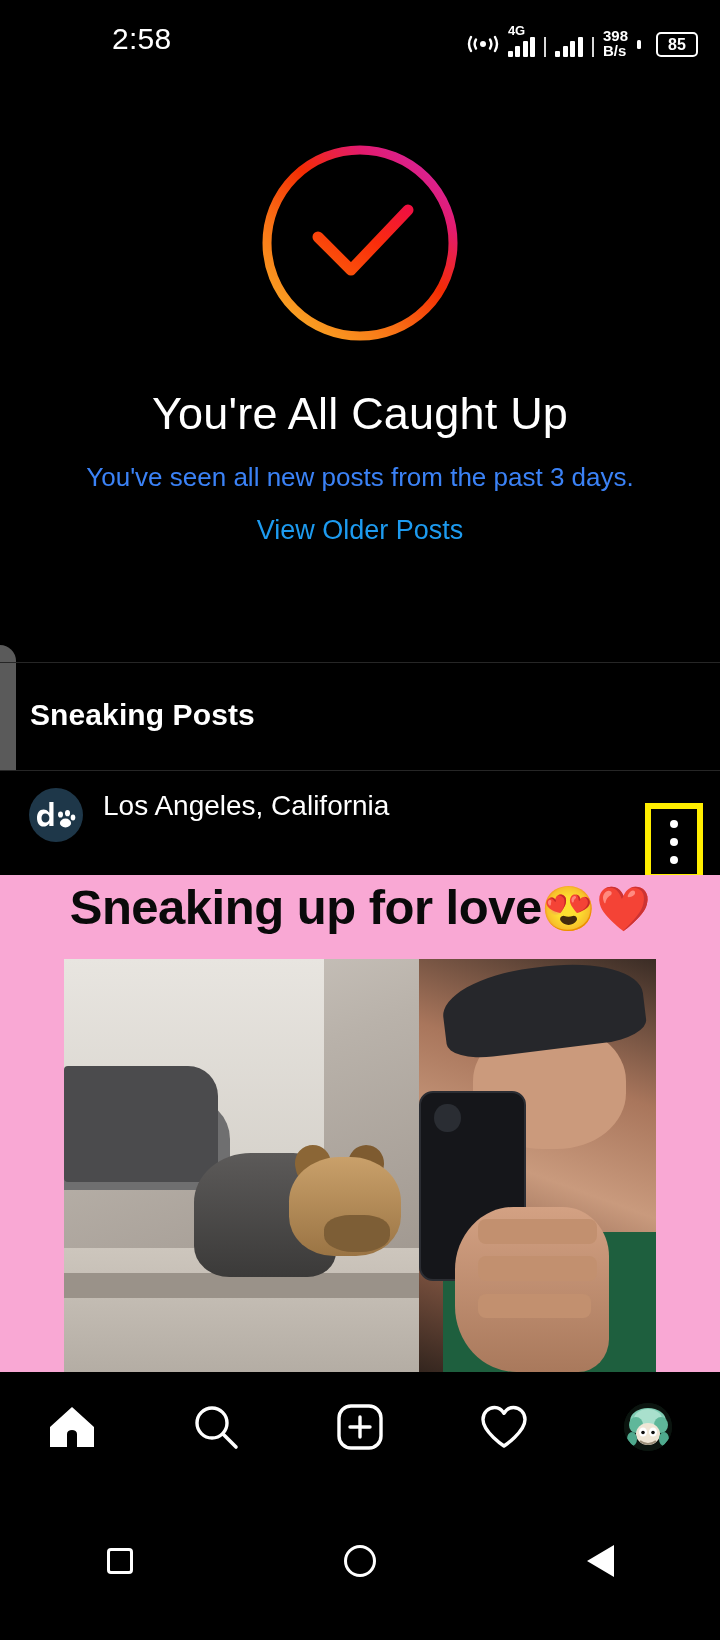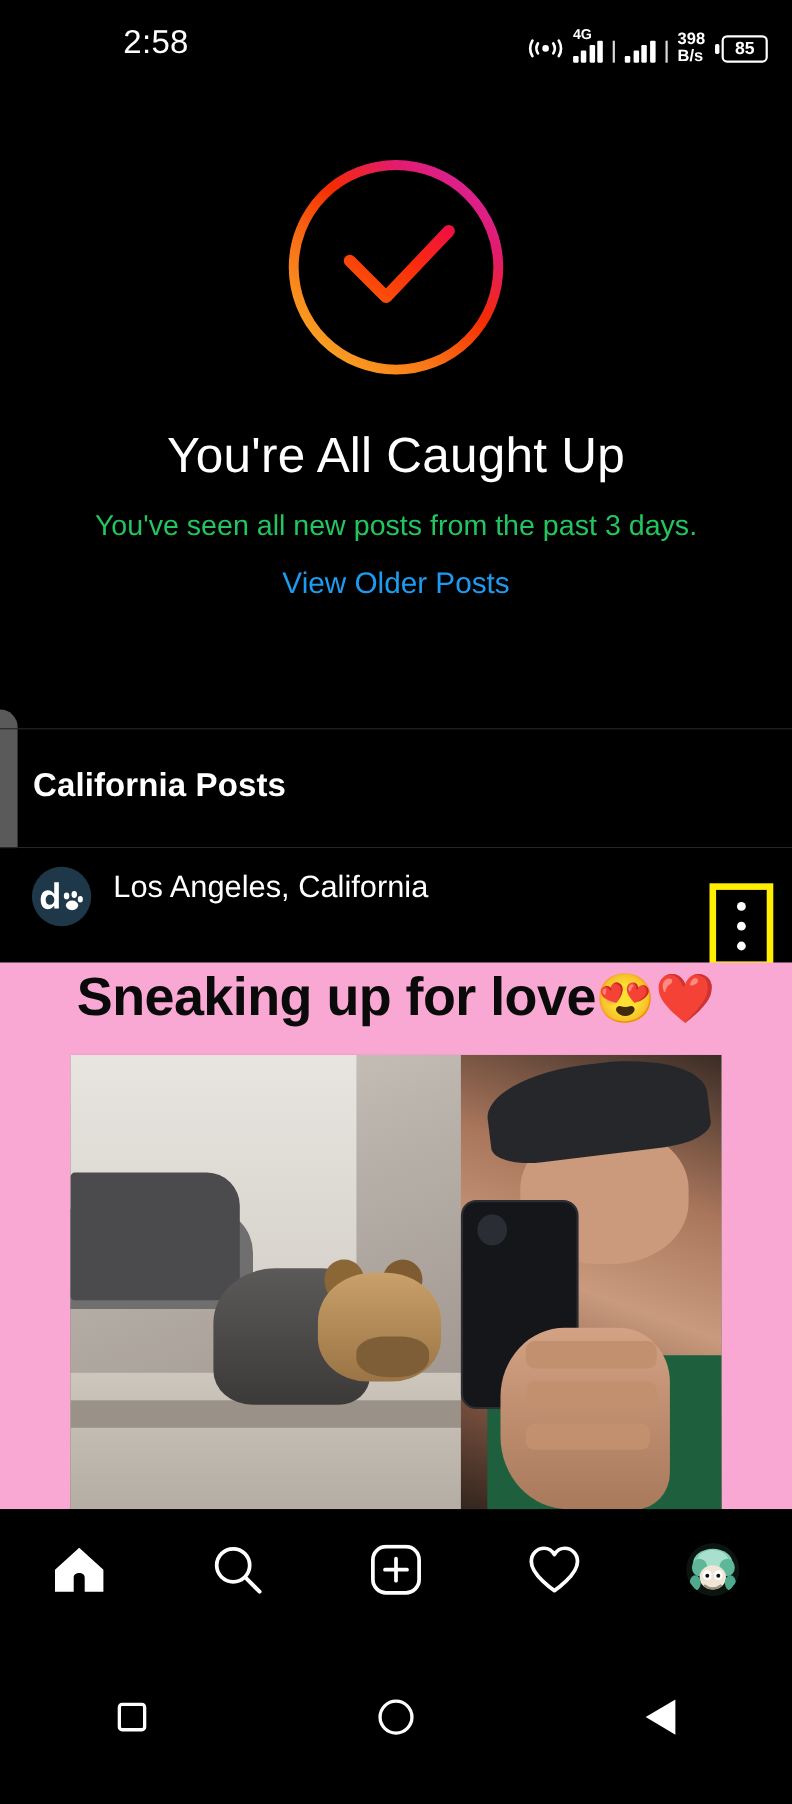--- a/index.html
+++ b/index.html
@@ -36,21 +36,21 @@
   .net-label {
     position:absolute; top:-13px; left:0;
     font-size:13px; font-weight:700; line-height:1; letter-spacing:-.2px;
   }
   .sim-sep { width:2px; height:20px; background:#fff; opacity:.85; }
   .datarate {
     font-size:15px; line-height:15px; font-weight:600;
     text-align:left; margin-bottom:-1px;margin-top:15px;
   }
   .datarate span { display:block; }
-  .batt-wrap { display:flex; align-items:center; gap:2px; }
+  .batt-wrap { display:flex; align-items:center; gap:15px; }
   .batt-nub { width:4px; height:9px; background:#fff; border-radius:1.5px; }
   .batt-body {
     border:2.5px solid #fff; border-radius:5px;
     padding:0 4px; height:25px; min-width:42px;
     display:flex; align-items:center; justify-content:center;
   }
   .batt-text { font-size:16px; font-weight:700; color:#fff; line-height:1; }
 
   
   .caughtup {
@@ -58,21 +58,21 @@
     background:#000;
     display:flex; flex-direction:column; align-items:center;
   }
   .check-circle { margin-top:62px; width:206px; height:206px; }
   .caught-title {
     margin-top:42px;
     font-size:45px; font-weight:400; color:#fff; letter-spacing:.2px;
   }
   .caught-sub {
     margin-top:22px;
-    font-size:26px; color:#22c55e; font-weight:400;
+    font-size:26px; color:#3b82f6; font-weight:400;
   }
   .caught-link {
     margin-top:22px;
     font-size:27px; color:#1d9bf0; font-weight:500;
   }
 
   
   .edge-panel {
     position:absolute; left:0; top:645px; width:16px; height:128px;
     background:#5a5a5a; border-top-right-radius:16px; border-bottom-right-radius:2px;
@@ -269,21 +269,21 @@
 
     <div class="caught-title">You're All Caught Up</div>
     <div class="caught-sub">You've seen all new posts from the past 3 days.</div>
     <div class="caught-link">View Older Posts</div>
   </div>
 
   <div class="edge-panel"></div>
 
   <div class="divider d1"></div>
 
-  <div class="suggested-head">California Posts</div>
+  <div class="suggested-head">Sneaking Posts</div>
 
   <div class="divider d2"></div>
 
   <div class="post-header">
 
     <div class="avatar">
       <svg width="40" height="30" viewBox="0 0 40 30">
         <path d="M16.5 2 L16.5 26 L12.3 26 L12.3 23.2 C10.9 25.4 8.9 26.6 6.4 26.6 C2.6 26.6 0 23.2 0 18 C0 12.8 2.6 9.4 6.4 9.4 C8.9 9.4 10.9 10.6 12.3 12.8 L12.3 2 Z M8.3 13.4 C6 13.4 4.5 15.2 4.5 18 C4.5 20.8 6 22.6 8.3 22.6 C10.7 22.6 12.4 20.8 12.4 18 C12.4 15.2 10.7 13.4 8.3 13.4 Z" fill="#ffffff" transform="translate(1,0)"></path>
         <ellipse cx="24.5" cy="14.5" rx="2.5" ry="3.1" fill="#fff"></ellipse>
         <ellipse cx="31.5" cy="13.2" rx="2.5" ry="3.1" fill="#fff"></ellipse>

